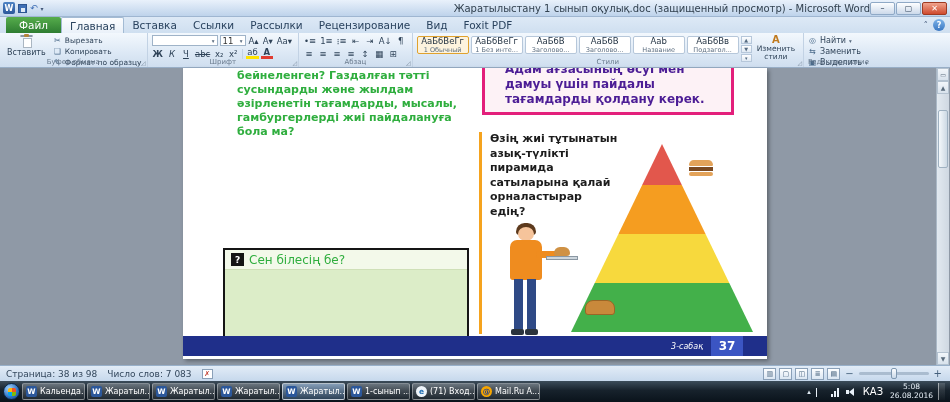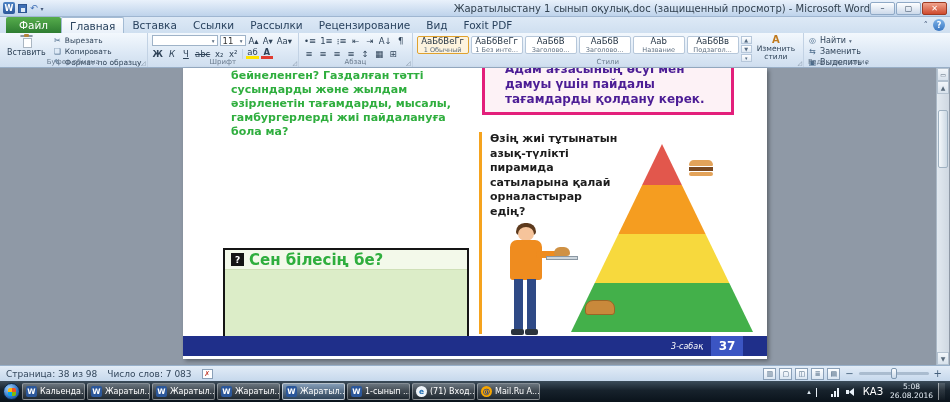--- a/index.html
+++ b/index.html
@@ -53,27 +53,27 @@
 .sn{font-size:6.5px;color:#5c6e80;white-space:nowrap}
 .sg-scroll{display:flex;flex-direction:column;width:11px;gap:1px}
 .sg-sc-btn{height:8px;border:1px solid #b6c7da;background:linear-gradient(#fff,#dfe9f3);font-size:5px;color:#546a80;text-align:center;line-height:7px}
 .chg{display:flex;flex-direction:column;align-items:center;justify-content:center;font-size:7.5px;color:#2f4358;padding:0 3px;line-height:8.5px}
 .chg-ic{font-size:10px;color:#c07a1e;font-weight:bold}
 .ed{display:flex;flex-direction:column;justify-content:flex-start;gap:2px;padding-top:1px}
 .ed-item{display:flex;align-items:center;gap:3px;font-size:8px;color:#2f4358;white-space:nowrap}
 .ed-ic{font-size:8px;color:#4a6a8a;width:9px;text-align:center}
 
 .page{position:absolute;left:183px;top:68px;width:584px;height:291px;background:#fff;overflow:hidden;box-shadow:2px 2px 4px rgba(0,0,0,.35)}
-.qtext{position:absolute;left:48px;top:1px;width:238px;font-size:11px;font-weight:bold;color:#2fae3e;line-height:14px}
+.qtext{position:absolute;left:54px;top:1px;width:238px;font-size:11px;font-weight:bold;color:#2fae3e;line-height:14px}
 .para{position:absolute;left:42px;top:62px;width:240px;font-size:11px;line-height:14px;color:#1c1c1c;text-indent:16px}
 .para .big{font-size:13.5px;line-height:16.5px}
 .kbox{position:absolute;left:40px;top:180px;width:246px;height:97px;border:2px solid #151515;background:#dcedc8}
 .kb-head{display:flex;align-items:center;gap:5px;height:20px;padding:0 6px;background:#f3f9ea;border-bottom:1px solid #cfe0b8}
 .kb-ic{width:13px;height:13px;background:#151515;color:#fff;font-size:9px;font-weight:bold;display:flex;align-items:center;justify-content:center;flex:none}
-.kb-title{color:#2fae3e;font-weight:bold;font-size:15px;white-space:nowrap}
+.kb-title{color:#2fae3e;font-weight:normal;font-size:12px;white-space:nowrap}
 .kb-body{padding:4px 8px;font-size:11px;line-height:15px;color:#1c1c1c}
 .note{position:absolute;left:299px;top:-14px;width:252px;border:3px solid #e31f7b;background:#fdf2f6;padding:5px 20px;font-size:12px;line-height:15px;font-weight:bold;color:#4c1d95}
 .research{position:absolute;left:296px;top:64px;width:264px;height:202px;border-left:3px solid #f5a31e;padding-left:8px}
 .r-title{color:#f08c00;font-weight:bold;font-size:13px;margin-bottom:2px}
 .r-text{width:128px;font-size:11px;font-weight:bold;line-height:14.5px;color:#1c1c1c}
 .pyramid{position:absolute;left:388px;top:76px;width:182px;height:188px;clip-path:polygon(50% 0,100% 100%,0 100%);display:flex;flex-direction:column;z-index:1}
 .pl{width:100%}
 .pl1{height:22%;background:#e2574c}.pl2{height:26%;background:#f59d20}.pl3{height:26%;background:#f7d93d}.pl4{height:26%;background:#43b04a}
 .burger{position:absolute;left:506px;top:92px;width:24px;height:15px;z-index:2}
 .burger .bun-top{height:6px;background:#e3a35a;border-radius:8px 8px 2px 2px}

